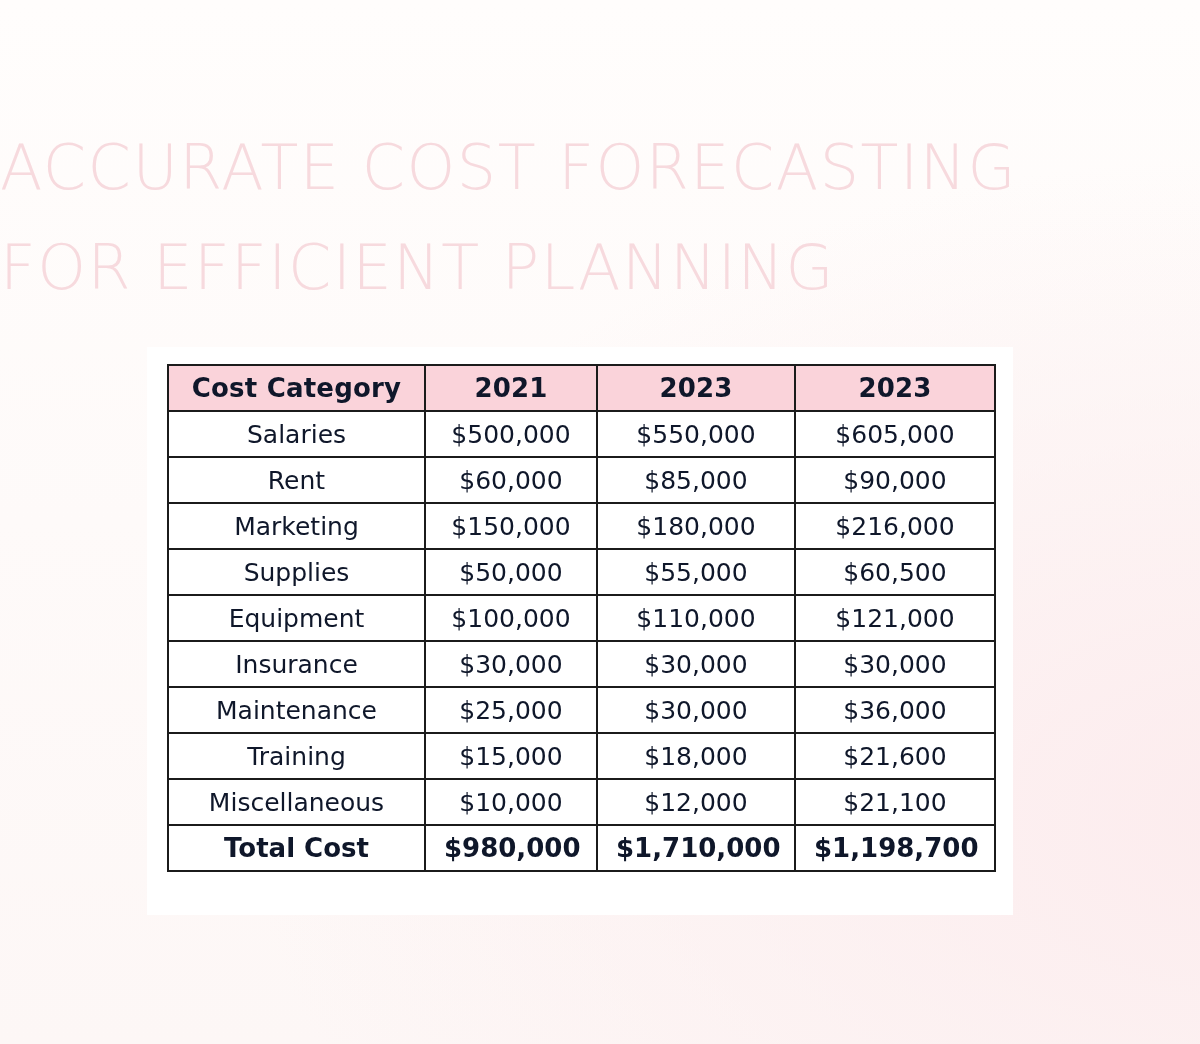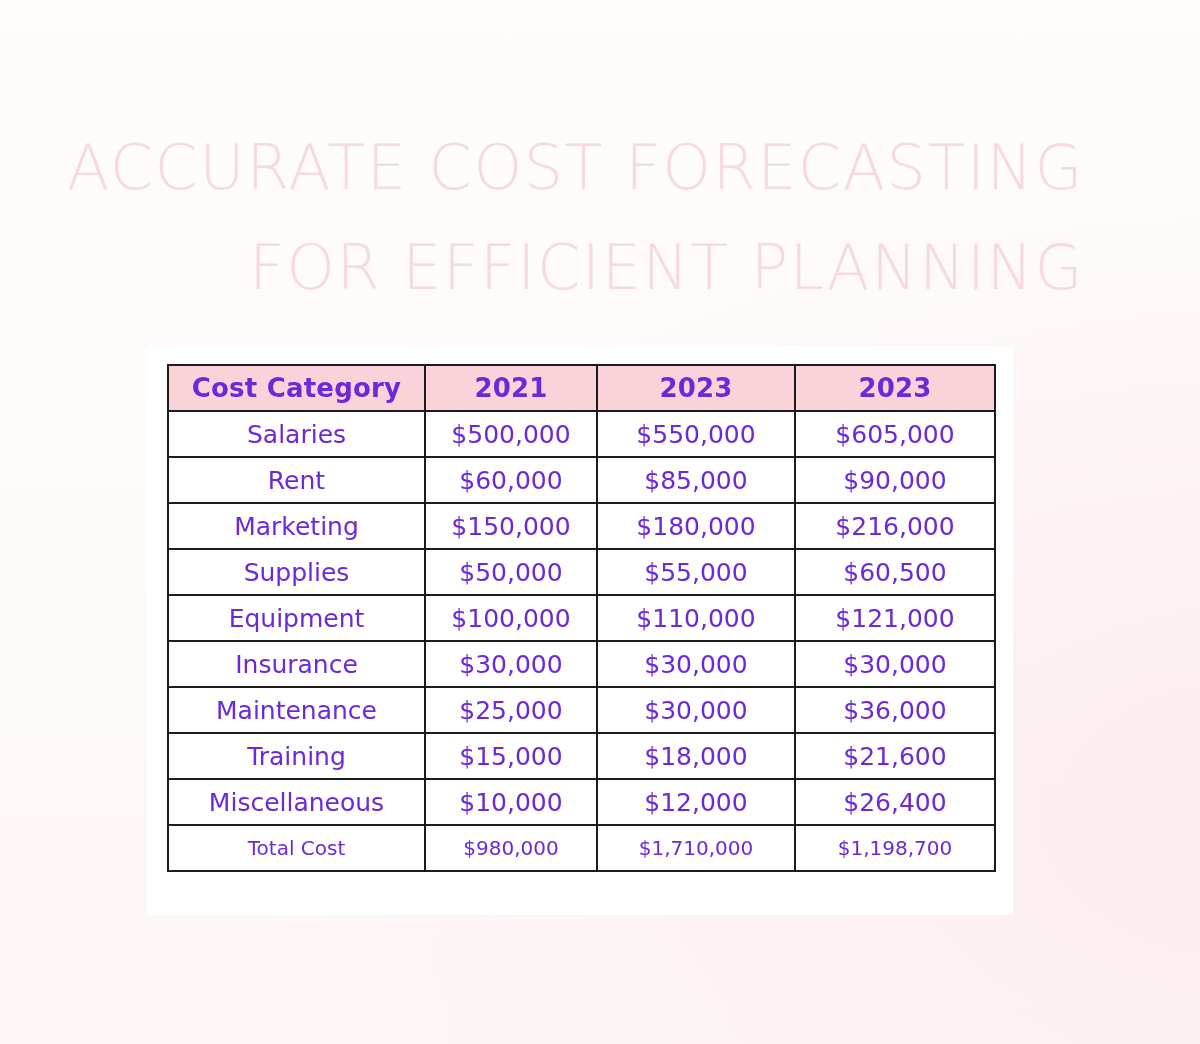--- a/index.html
+++ b/index.html
@@ -30,22 +30,21 @@
     width: 1200px;
     height: 1044px;
   }
 
   
   .title-block {
     position: absolute;
     left: 0;
     top: 118px;
     width: 1048px;
-    text-align: right;
-    padding-left: 36px;
+    text-align: left;
   }
   .title-line {
     display: block;
     font-family: "DejaVu Sans", sans-serif;
     font-weight: 300;
     font-size: 62px;
     line-height: 100px;
     letter-spacing: 1.5px;
     color: #f7dade;
     text-transform: uppercase;
@@ -77,38 +76,38 @@
   .cost-table col.c-y2   { width: 198px; }
   .cost-table col.c-y3   { width: 200px; }
 
   .cost-table th,
   .cost-table td {
     border: 2px solid #1b1b1b;
     height: 44px;
     padding: 0 18px;
     text-align: center;
     vertical-align: middle;
-    color: #6d28d9;
+    color: #0f172a;
     font-size: 25px;
     font-weight: 400;
     line-height: 1;
     white-space: nowrap;
     background: #ffffff;
   }
 
   .cost-table thead th {
     background: #fad3da;
     font-weight: 700;
     font-size: 26px;
     letter-spacing: 0.2px;
   }
 
   .cost-table tbody tr.total-row td {
-    font-weight: 400;
-    font-size: 20px;
+    font-weight: 700;
+    font-size: 26px;
   }
 </style>
 </head>
 <body>
 
 <div class="page">
 
   <div class="bg-wash"></div>
 
   <div class="title-block">
@@ -179,21 +178,21 @@
       <tr>
         <td>Training</td>
         <td>$15,000</td>
         <td>$18,000</td>
         <td>$21,600</td>
       </tr>
       <tr>
         <td>Miscellaneous</td>
         <td>$10,000</td>
         <td>$12,000</td>
-        <td>$26,400</td>
+        <td>$21,100</td>
       </tr>
       <tr class="total-row">
         <td>Total Cost</td>
         <td>$980,000</td>
         <td>$1,710,000</td>
         <td>$1,198,700</td>
       </tr>
     </tbody>
   </table>
 

